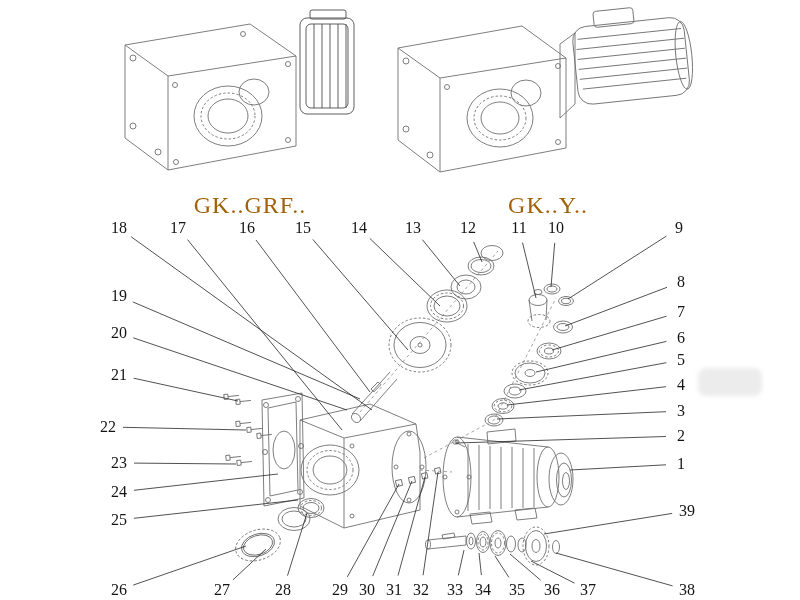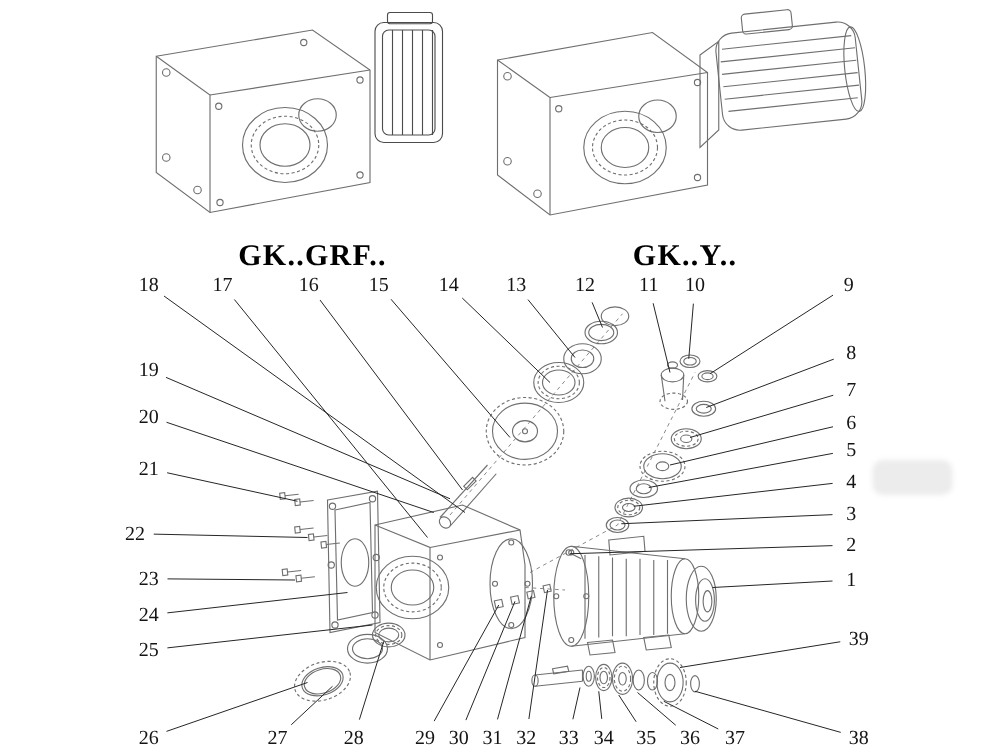--- a/index.html
+++ b/index.html
@@ -1,19 +1,19 @@
 <!DOCTYPE html>
 <html><head>
 <meta charset="utf-8">
 <style>
   html,body{margin:0;padding:0;background:#fff;}
   #page{position:relative;width:800px;height:600px;background:#ffffff;overflow:hidden;
         font-family:"Liberation Serif","DejaVu Serif",serif;}
-  .model-label{position:absolute;transform:translateX(-50%);font-weight:bold;
-               font-size:24px;letter-spacing:1px;color:#000000;white-space:nowrap;}
+  .model-label{position:absolute;transform:translateX(-50%);font-weight:normal;
+               font-size:24px;letter-spacing:1px;color:#a16207;white-space:nowrap;}
   #model-label-grf{left:250px;top:192px;}
   #model-label-y{left:548px;top:192px;text-align:right;}
   .smudge{position:absolute;background:#e2e2e2;opacity:.65;border-radius:8px;filter:blur(2px);}
   #smudge-right{left:698px;top:368px;width:64px;height:28px;}
   svg{position:absolute;left:0;top:0;}
   .art{stroke:#6f6f6f;fill:none;stroke-width:0.9;}
   .art-dark{stroke:#4c4c4c;}
   .teeth{stroke-dasharray:2.5 2;}
   .axis{stroke:#8a8a8a;stroke-dasharray:3 3;stroke-width:0.8;}
   .leader{stroke:#262626;stroke-width:0.8;}

